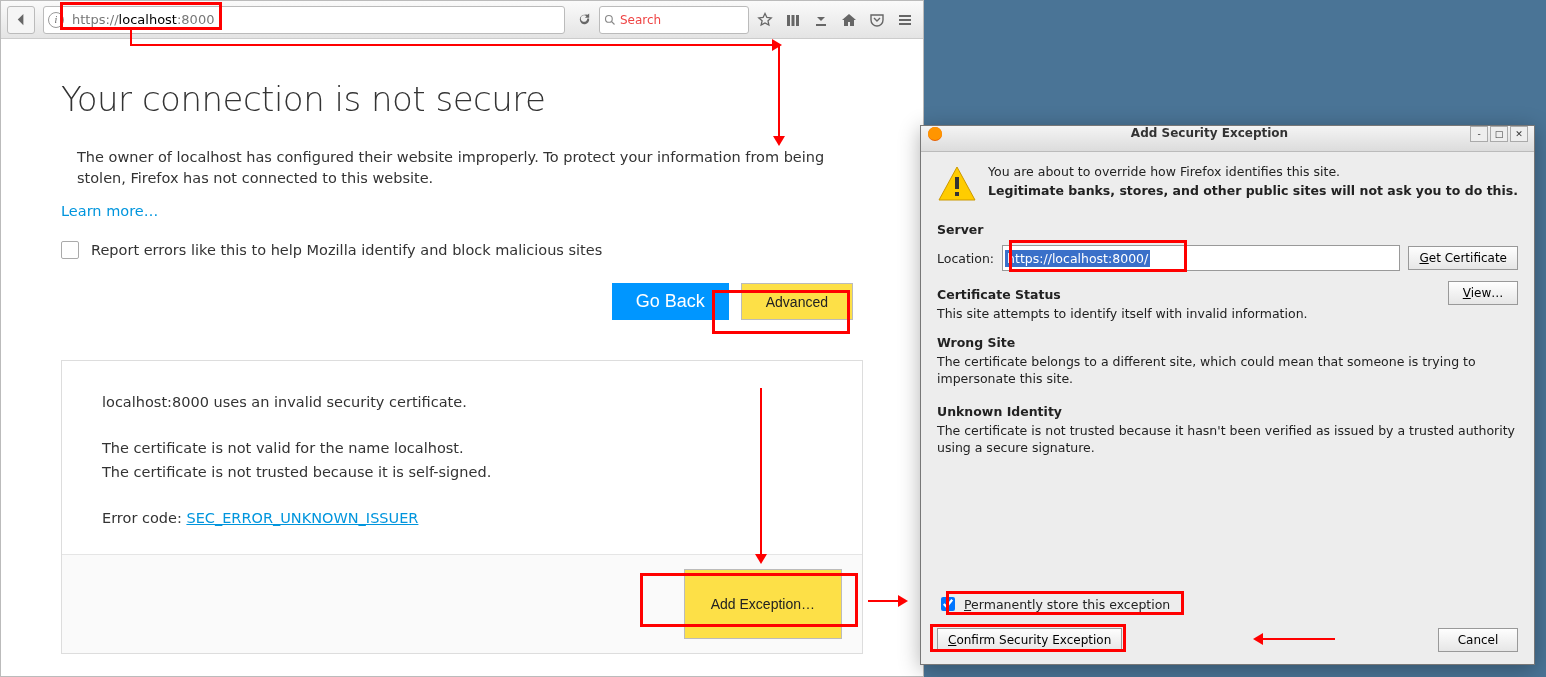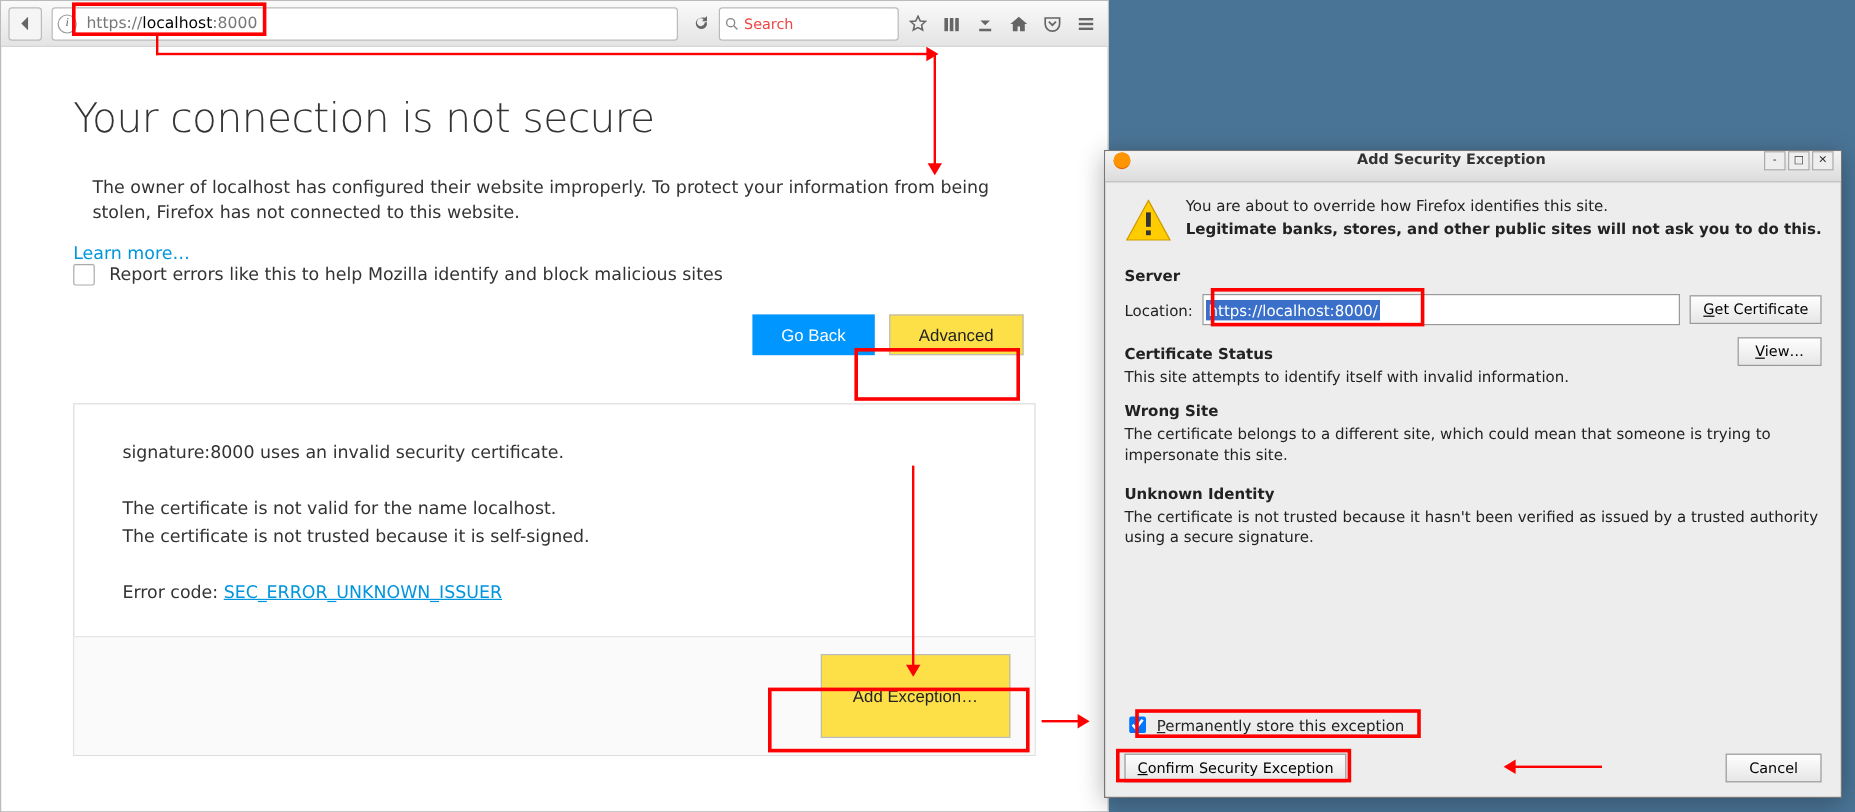--- a/index.html
+++ b/index.html
@@ -19,25 +19,25 @@
   .urltxt b  { color:#000; font-weight:normal; }
   .reload { width:22px; height:22px; display:flex; align-items:center; justify-content:center; color:#555; }
   .search { width:150px; height:28px; border:1px solid #bbb; border-radius:3px; display:flex; align-items:center; padding:0 4px; font-size:12px; color:#ef4444; background:#fff; }
   .search svg { width:12px; height:12px; fill:#888; margin-right:4px; }
   .tb-ico { width:24px; height:24px; display:flex; align-items:center; justify-content:center; color:#555; }
   .tb-ico svg { width:16px; height:16px; fill:#666; }
 
   .fx-content { flex:1; overflow:auto; padding:40px 60px 30px; position:relative; }
   h1 { font-weight:300; font-size:34px; color:#333; margin:0 0 28px 0; letter-spacing:-0.5px; }
   .desc { font-size:14.5px; color:#333; line-height:1.45; margin:0 0 12px 16px; max-width:780px; }
-  .learn { color:#0095dd; font-size:14.5px; text-decoration:none; display:inline-block; }
+  .learn { color:#0095dd; font-size:14.5px; text-decoration:none; display:inline-block; margin-bottom:22px; }
   .report { display:flex; align-items:center; gap:12px; font-size:14.5px; color:#333; margin-bottom:24px; }
   .report .cb { width:18px; height:18px; border:1px solid #aaa; border-radius:2px; background:#fff; }
   .btnrow { display:flex; justify-content:flex-end; gap:12px; margin-bottom:40px; padding-right:10px; }
-  .btn-primary { background:#0096ff; color:#fff; border:none; font-size:14px; padding:8px 24px; min-width:100px; }
+  .btn-primary { background:#0096ff; color:#fff; border:none; font-size:18px; padding:8px 24px; min-width:100px; }
   .btn-secondary { background:#fde047; color:#222; border:1px solid #bbb; font-size:14px; padding:8px 24px; min-width:100px; }
 
   .advbox { border:1px solid #ddd; background:#fff; padding:0; }
   .advbox-top { padding:30px 40px 24px; font-size:14.5px; color:#333; line-height:1.6; }
   .advbox-top .ecode { color:#0095dd; }
   .advbox-bot { border-top:1px solid #e5e5e5; background:#fafafa; padding:14px 20px; display:flex; justify-content:flex-end; }
 
   
   .dlg { position:absolute; left:920px; top:125px; width:615px; height:540px; background:#ededed; border:1px solid #777; box-shadow:0 4px 20px rgba(0,0,0,0.3); display:flex; flex-direction:column; }
   .dlg-title { height:26px; background:linear-gradient(#f4f4f4,#dcdcdc); border-bottom:1px solid #bbb; display:flex; padding:0 6px; }
@@ -156,21 +156,21 @@
       <span>Report errors like this to help Mozilla identify and block malicious sites</span>
     </div>
 
     <div class="btnrow">
       <button class="btn-primary">Go Back</button>
       <button class="btn-secondary">Advanced</button>
     </div>
 
     <div class="advbox">
       <div class="advbox-top">
-        <div>signature:8000 uses an invalid security certificate.</div>
+        <div>localhost:8000 uses an invalid security certificate.</div>
         <br>
         <div>The certificate is not valid for the name localhost.</div>
         <div>The certificate is not trusted because it is self-signed.</div>
         <br>
         <div>
           <span>Error code: </span><a href="#" class="ecode">SEC_ERROR_UNKNOWN_ISSUER</a>
         </div>
       </div>
       <div class="advbox-bot">
         <button class="btn-secondary" style="padding:26px 26px;">Add Exception…</button>

